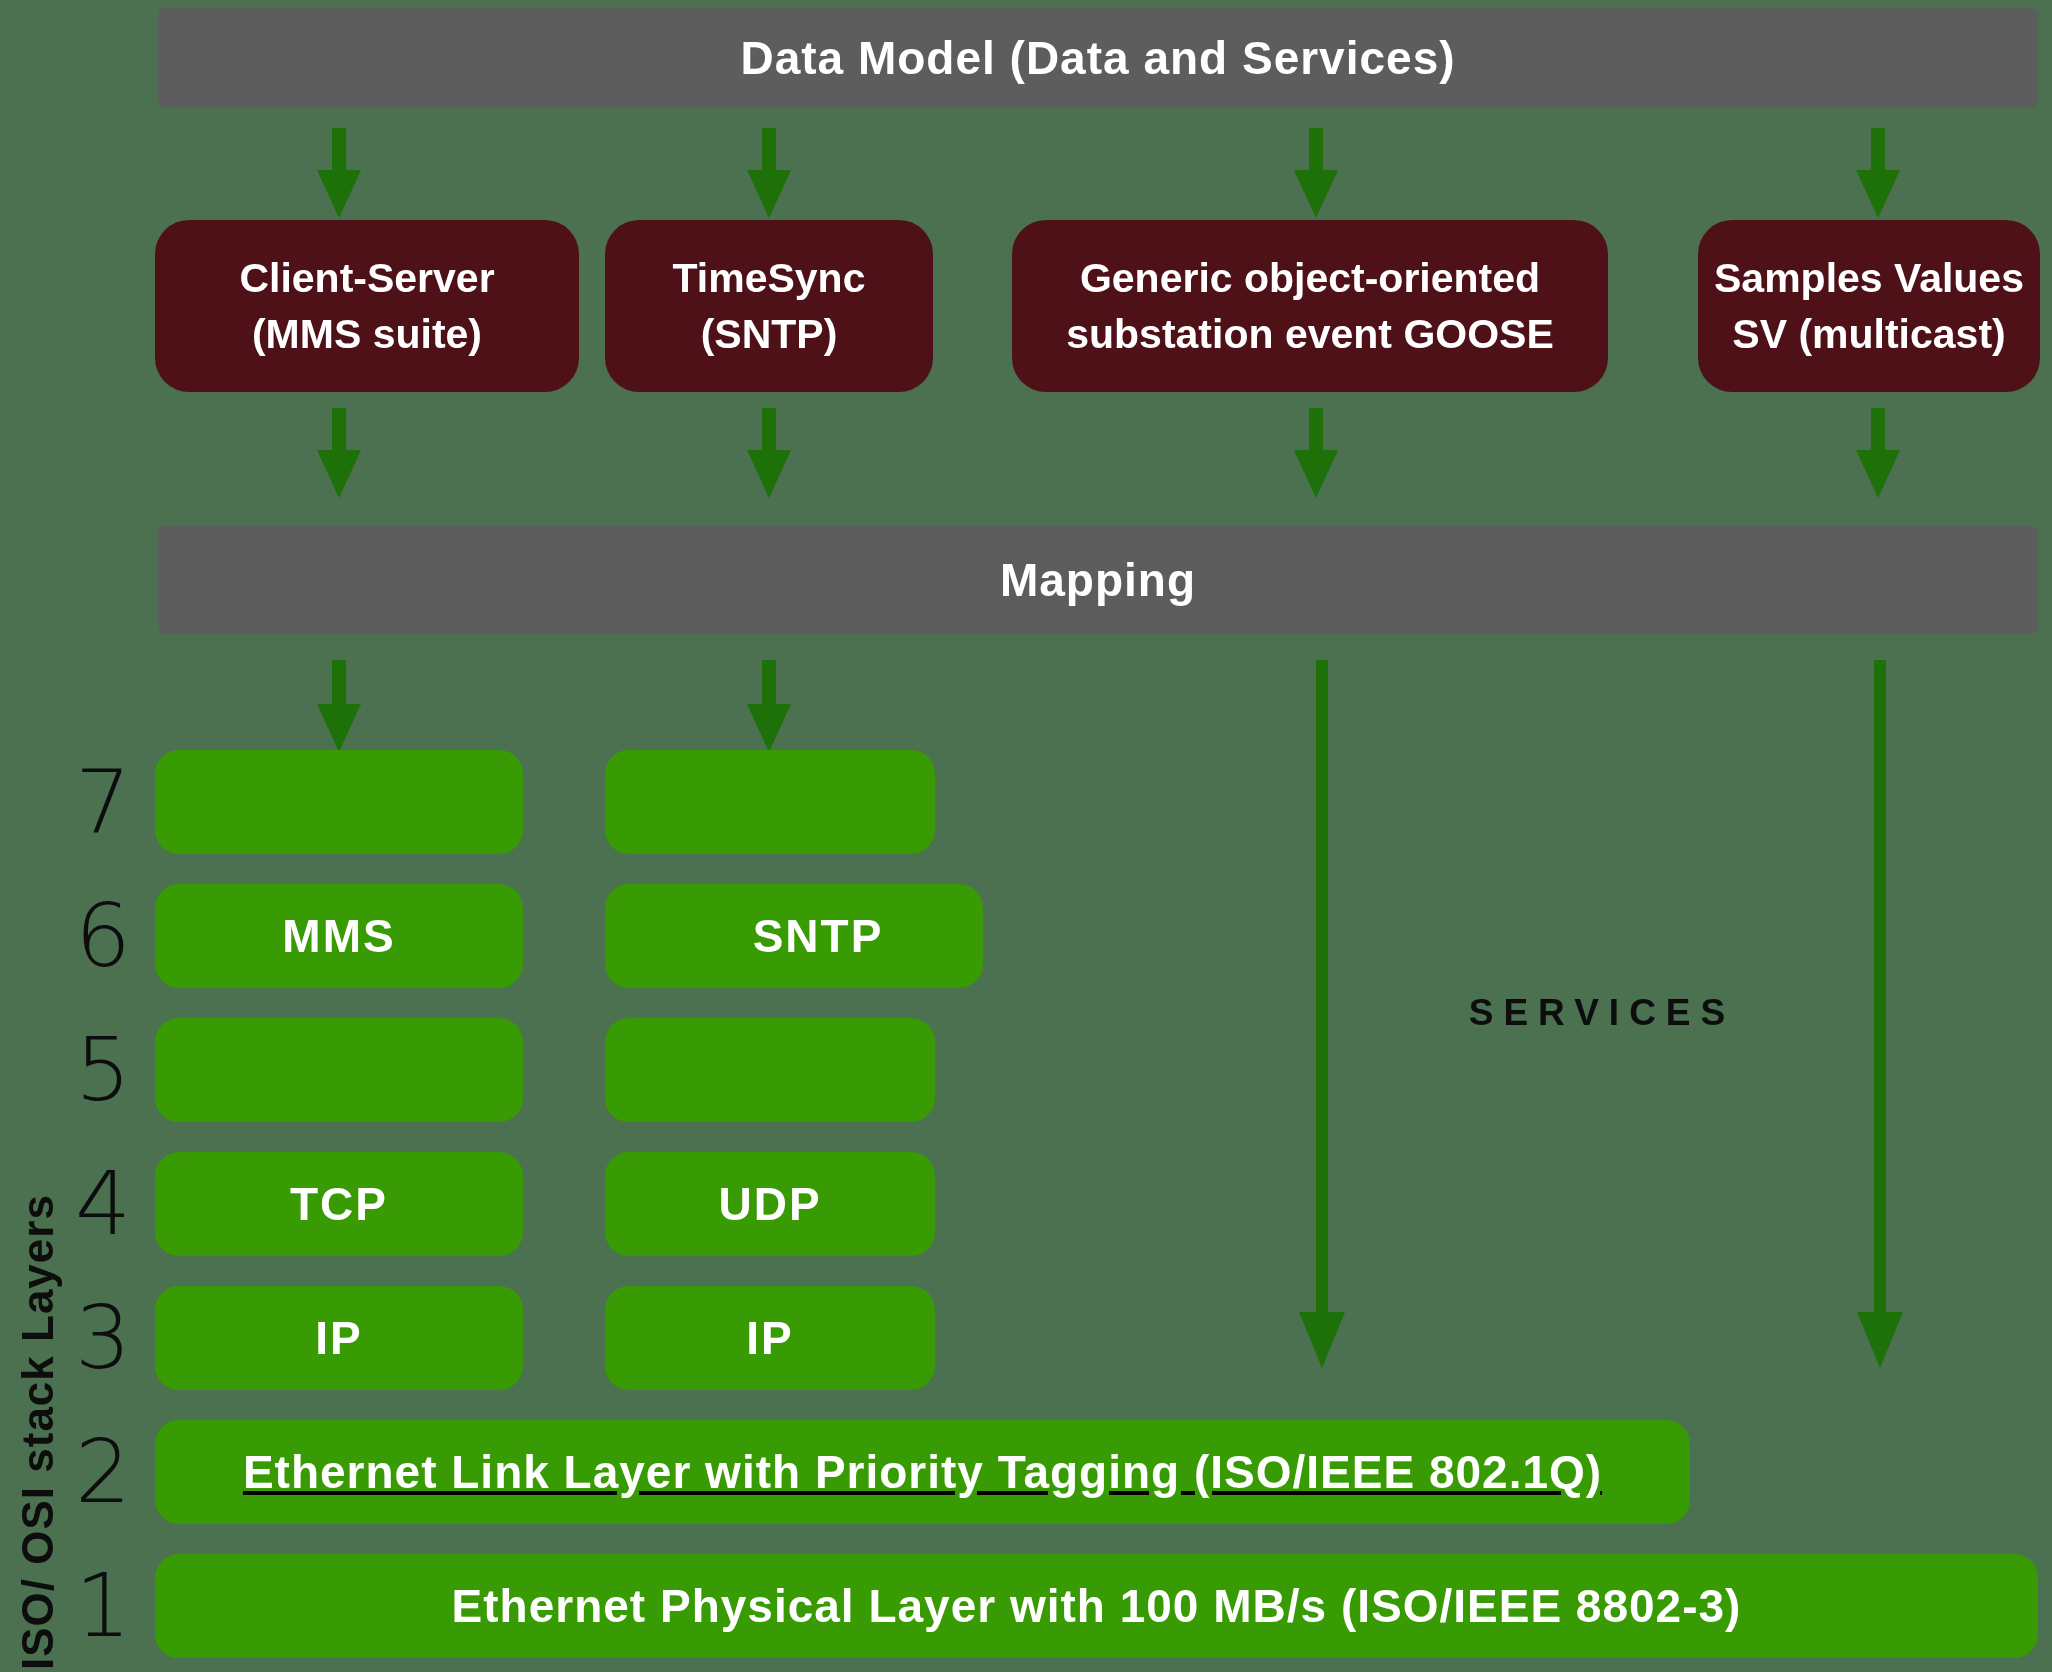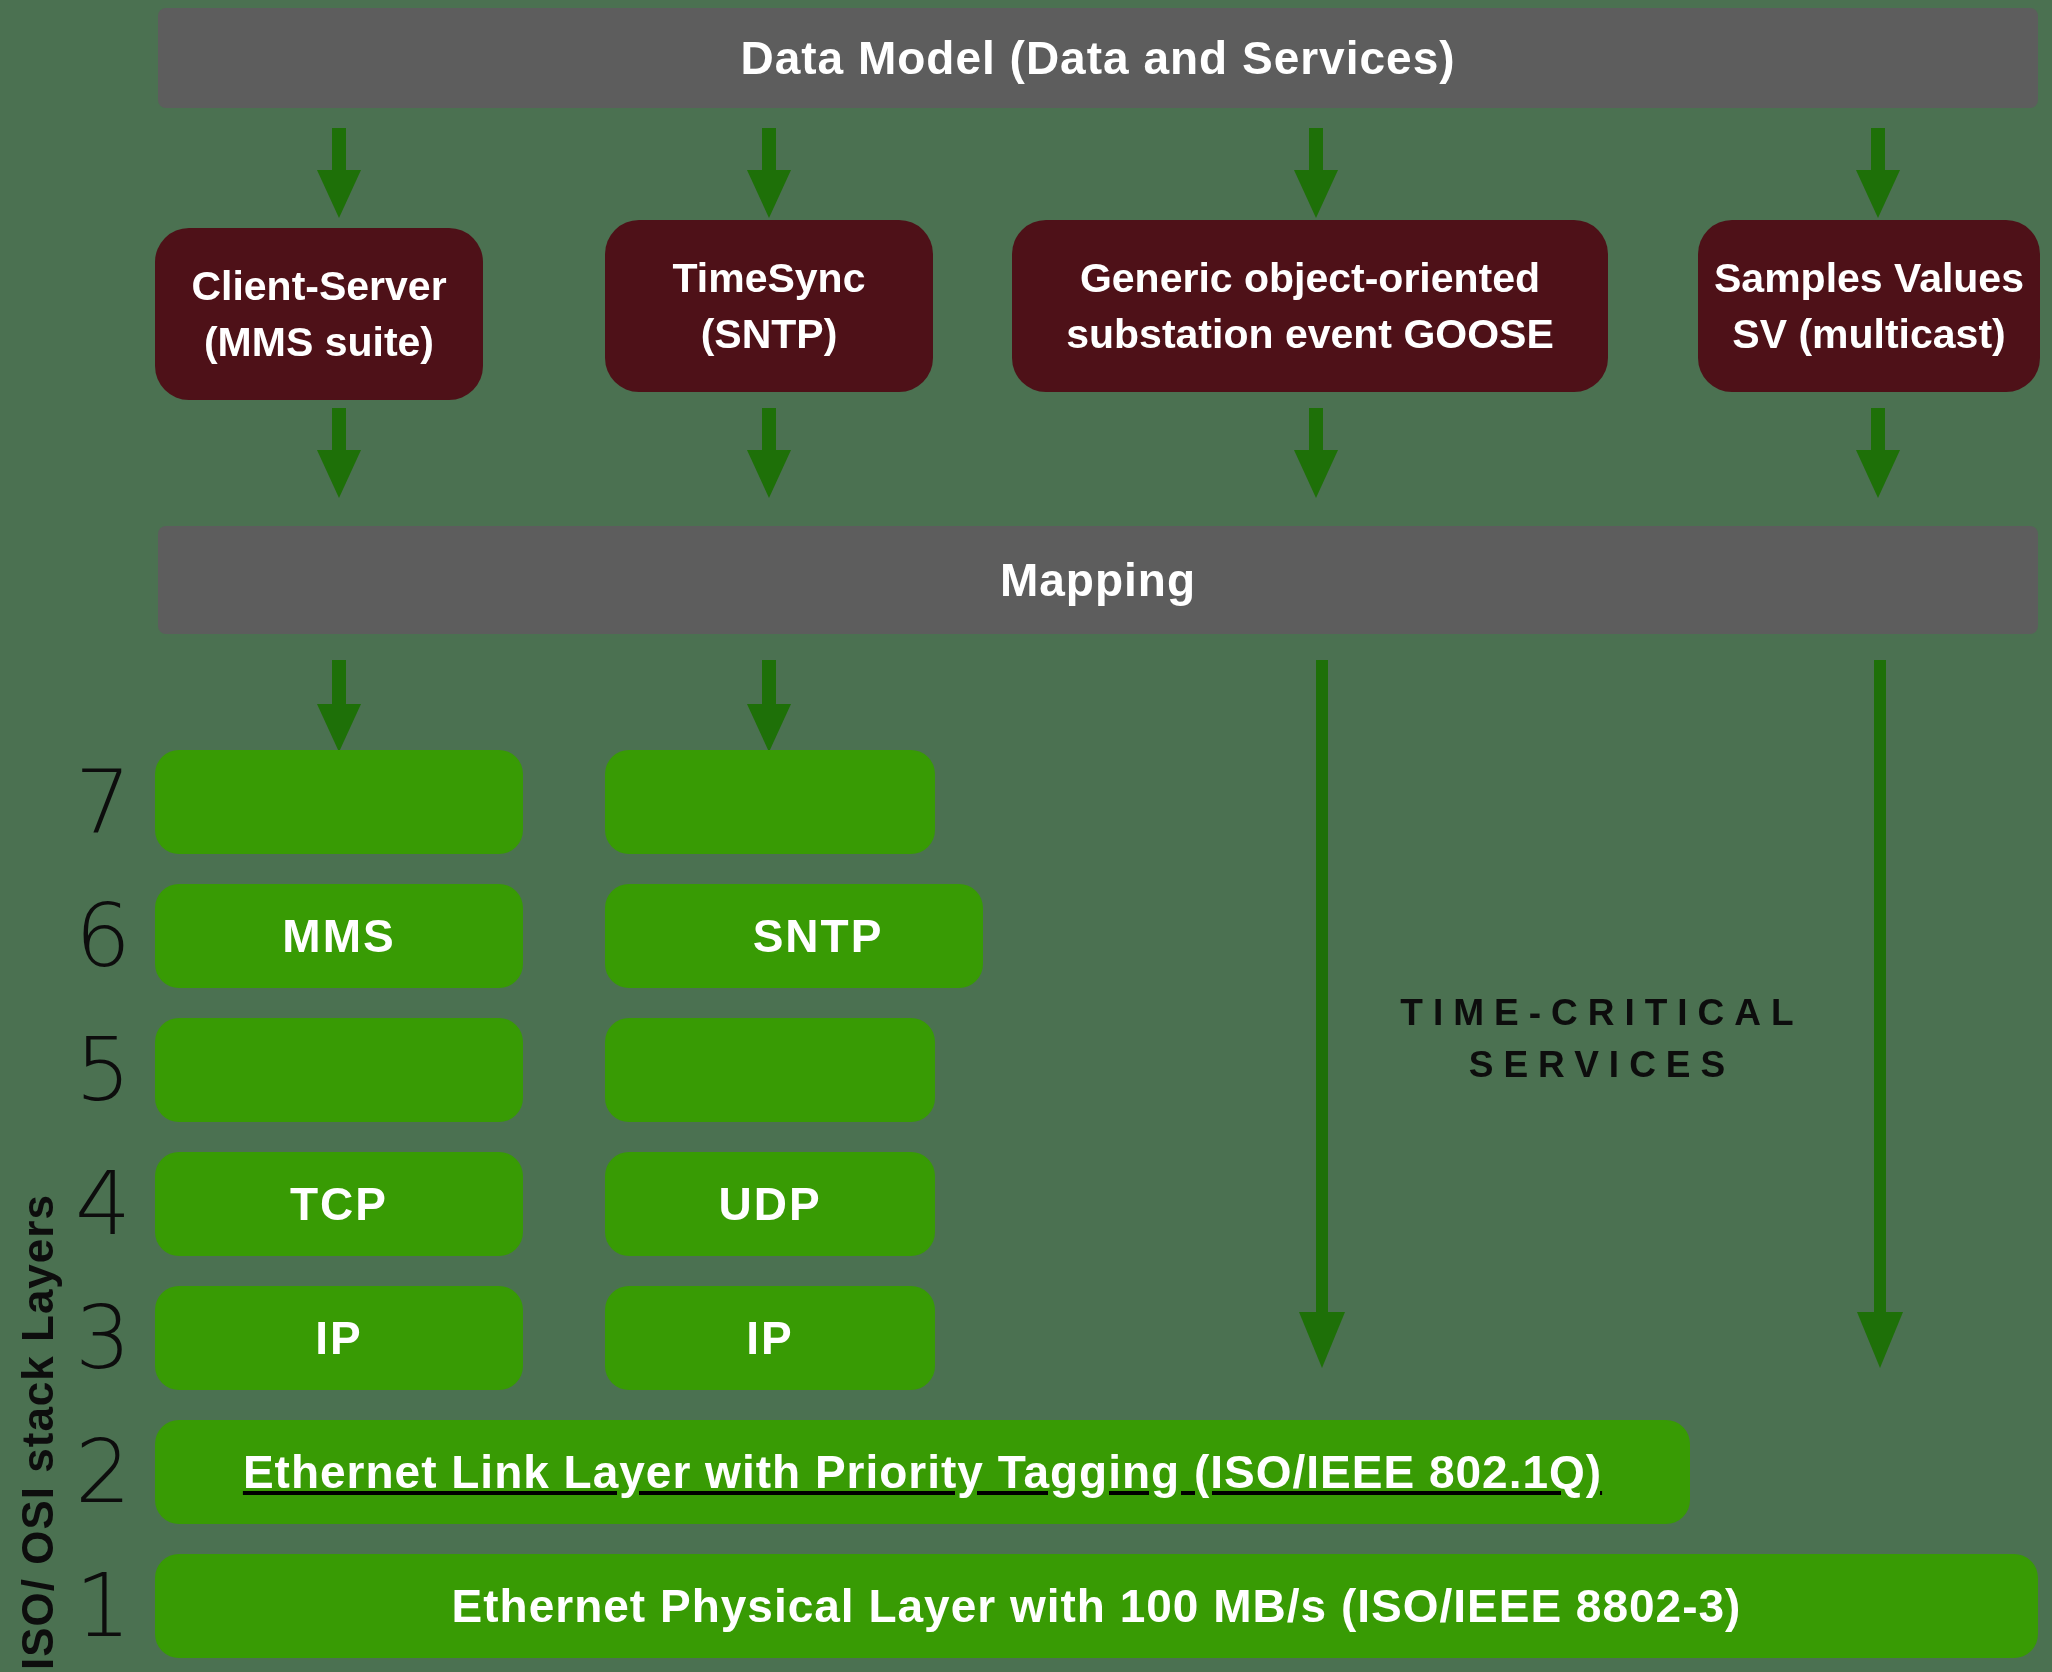--- a/index.html
+++ b/index.html
@@ -57,21 +57,21 @@
     </div>
   <div class="arrow" style="left:1294px;top:128px;height:90px;width:44px;">
       <div class="shaft"></div>
       <div class="head"></div>
     </div>
   <div class="arrow" style="left:1856px;top:128px;height:90px;width:44px;">
       <div class="shaft"></div>
       <div class="head"></div>
     </div>
 
-  <div class="redbox" style="left:155px;top:220px;width:328px;height:172px;margin-top:8px;">
+  <div class="redbox" style="left:155px;top:220px;width:424px;height:172px;">
     <span>Client-Server</span>
     <span>(MMS suite)</span>
   </div>
   <div class="redbox" style="left:605px;top:220px;width:328px;height:172px;">
     <span>TimeSync</span>
     <span>(SNTP)</span>
   </div>
   <div class="redbox" style="left:1012px;top:220px;width:596px;height:172px;">
     <span>Generic object-oriented</span>
     <span>substation event GOOSE</span>
@@ -114,21 +114,20 @@
   <div class="arrow long" style="left:1299px;top:660px;height:708px;width:46px;">
       <div class="shaft"></div>
       <div class="head"></div>
     </div>
   <div class="arrow long" style="left:1857px;top:660px;height:708px;width:46px;">
       <div class="shaft"></div>
       <div class="head"></div>
     </div>
 
   <div class="annotation" style="left:1322px;top:987px;width:560px;">
-    <div>TIME-CRITICAL</div>
     <div>SERVICES</div>
   </div>
 
   <div class="layer-num" style="left:48px;top:750px;line-height:104px;">7</div>
   <div class="layer-num" style="left:48px;top:884px;line-height:104px;">6</div>
   <div class="layer-num" style="left:48px;top:1018px;line-height:104px;">5</div>
   <div class="layer-num" style="left:48px;top:1152px;line-height:104px;">4</div>
   <div class="layer-num" style="left:48px;top:1286px;line-height:104px;">3</div>
   <div class="layer-num" style="left:48px;top:1420px;line-height:104px;">2</div>
   <div class="layer-num" style="left:48px;top:1554px;line-height:104px;">1</div>

